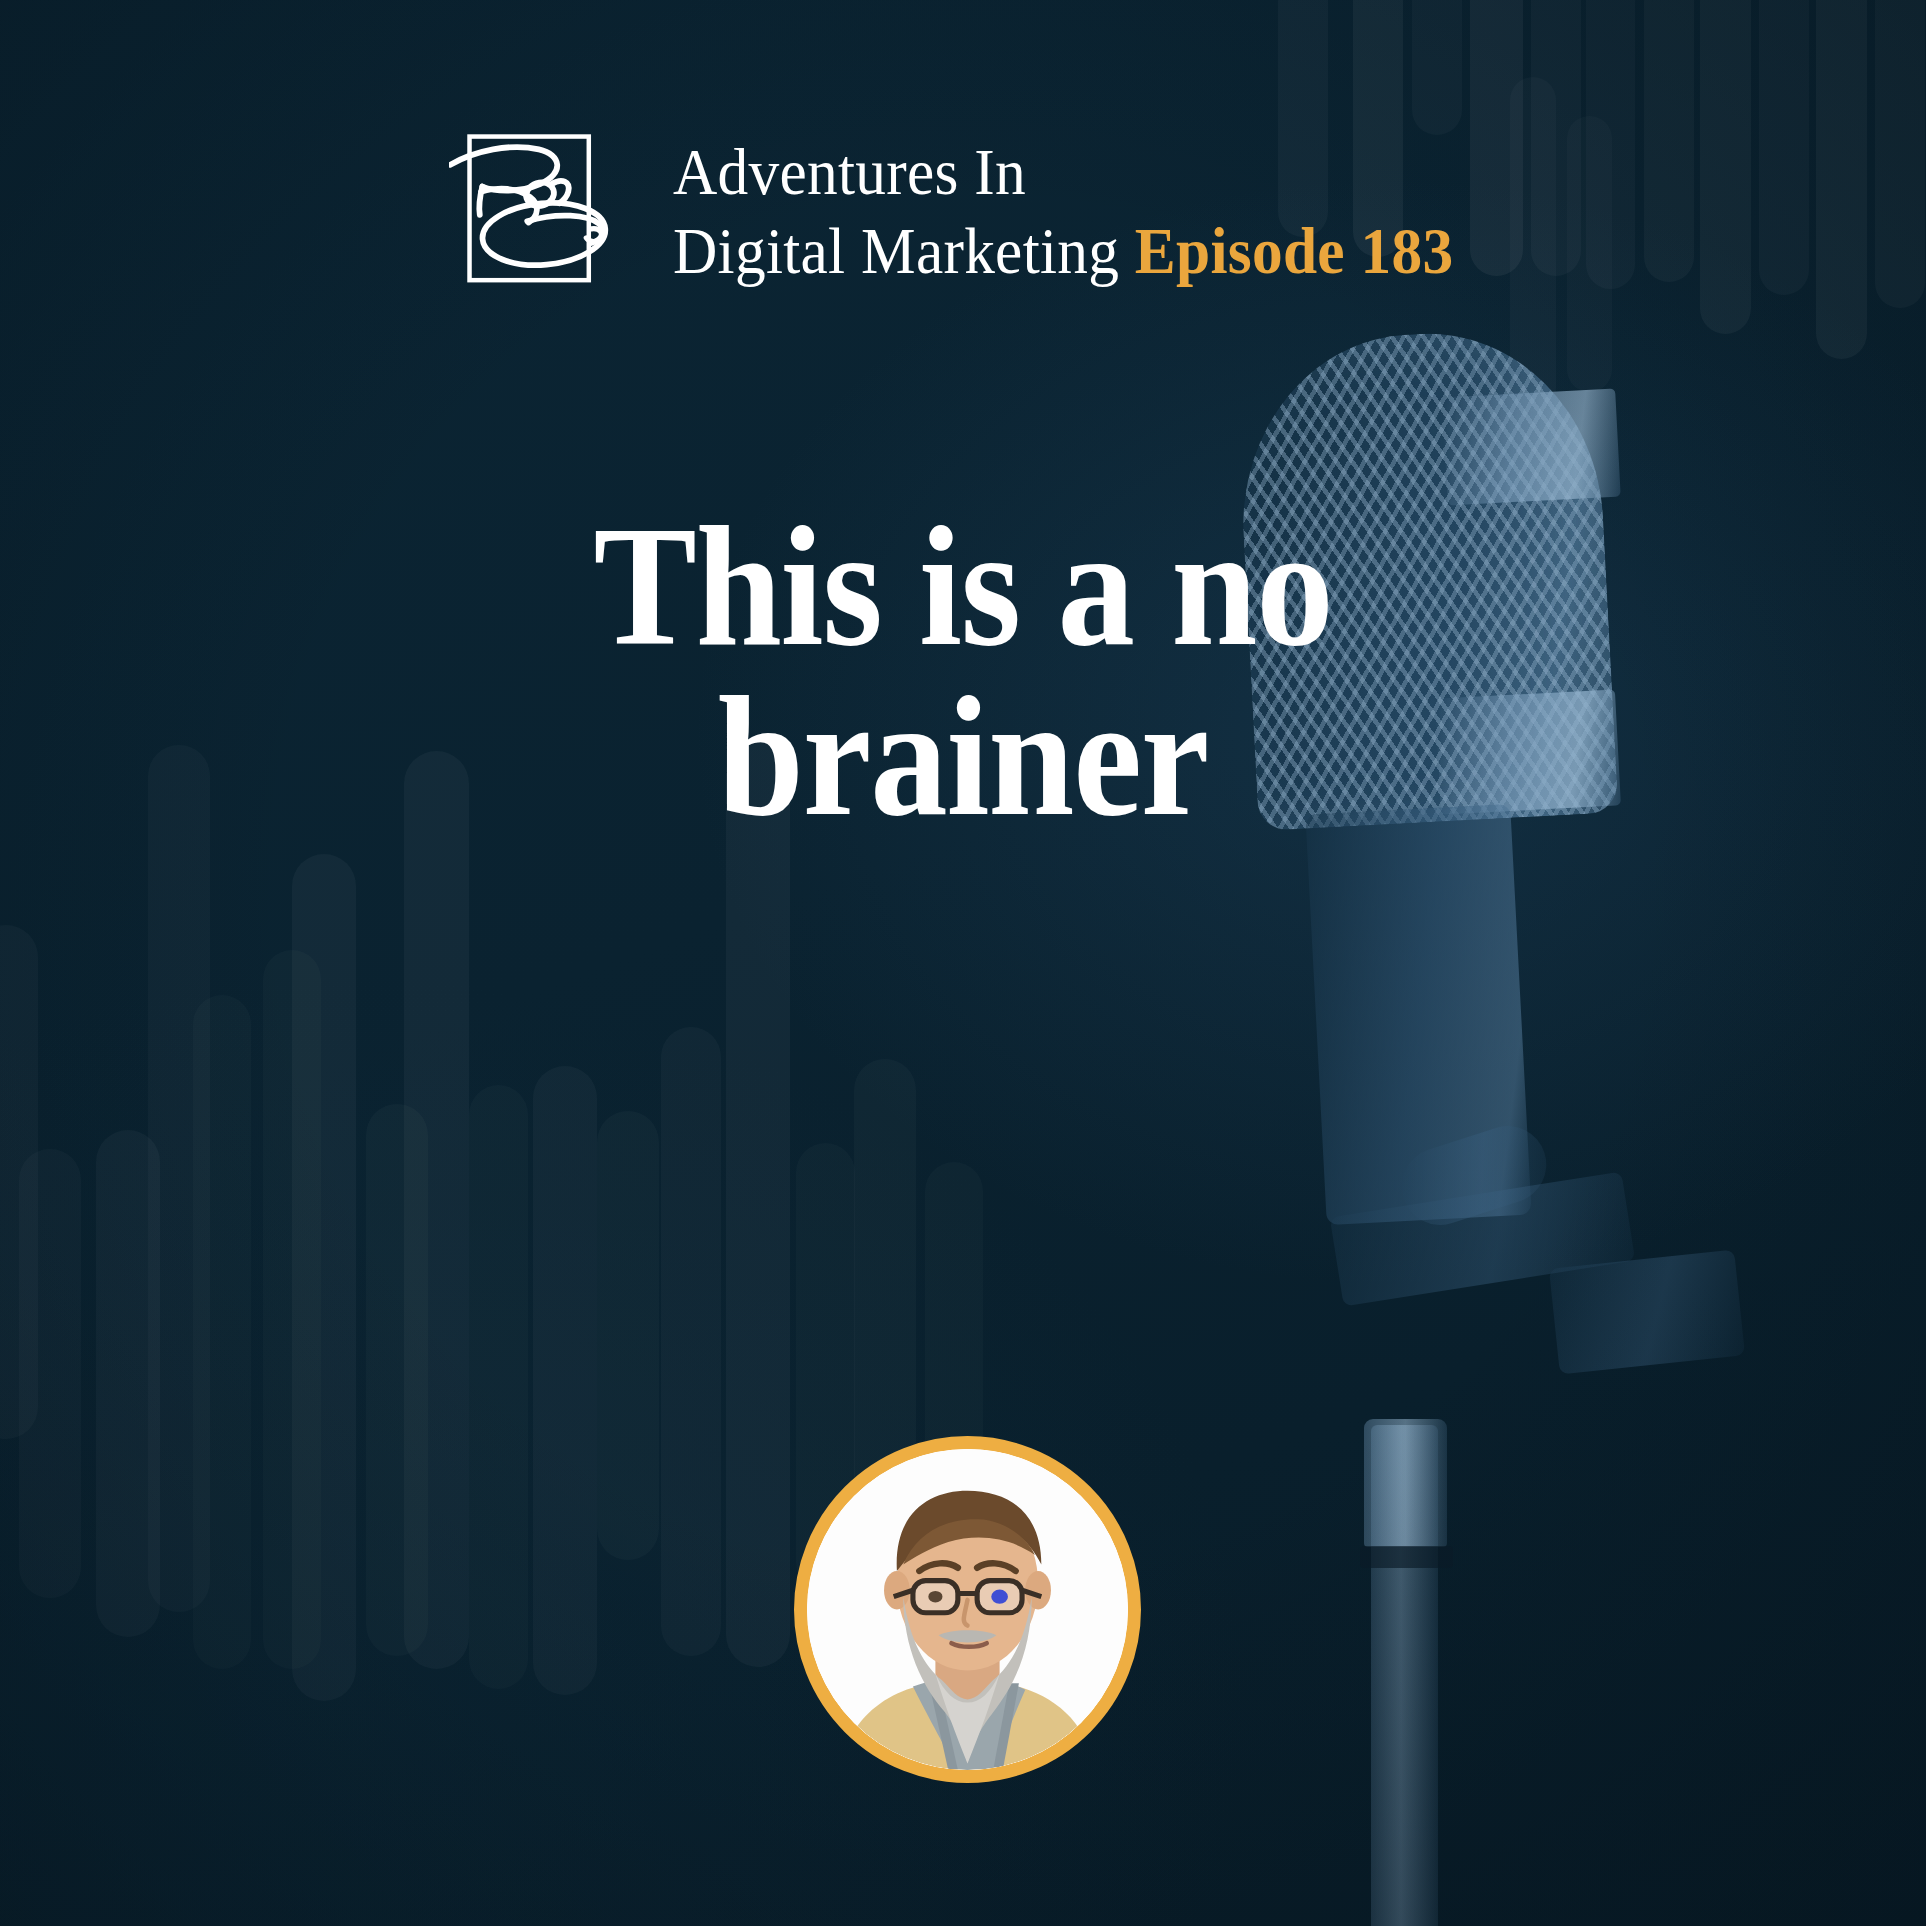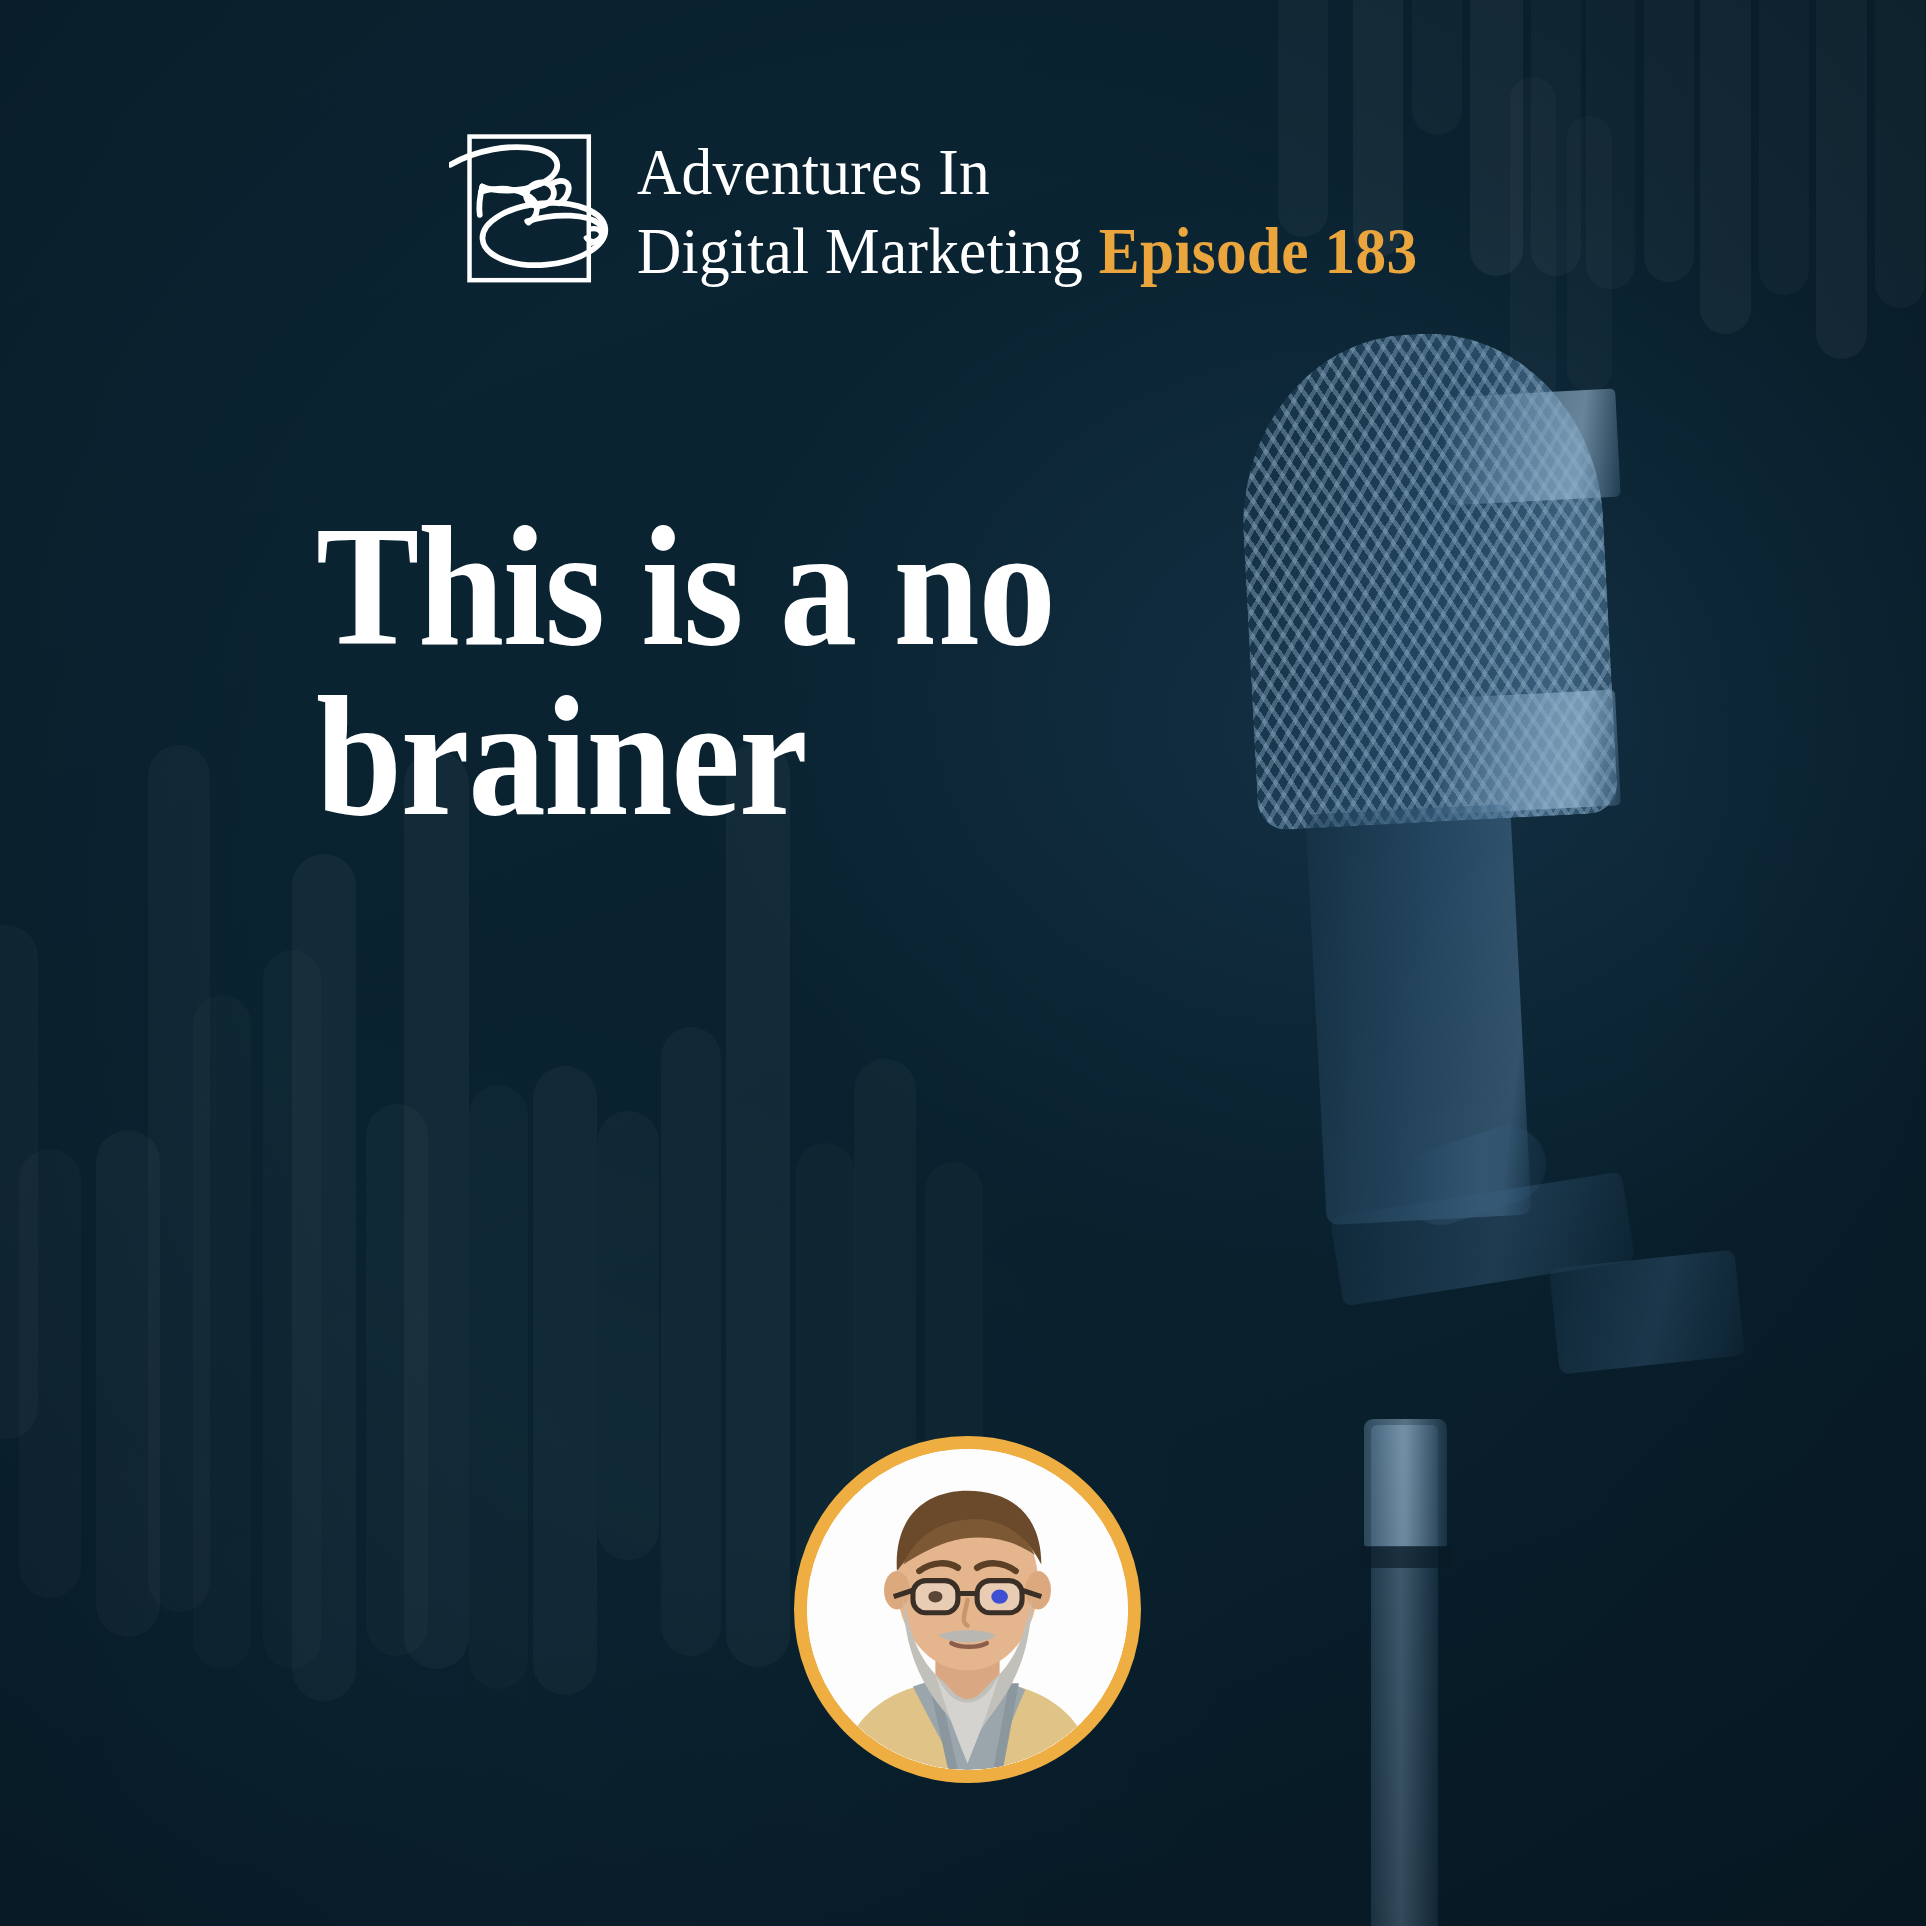--- a/index.html
+++ b/index.html
@@ -99,21 +99,21 @@
     background: radial-gradient(ellipse 1412px 1412px at 50% 46%, rgba(0,0,0,0) 48%, rgba(4,16,24,0.42) 100%);
     pointer-events: none;
   }
 
   
   .header {
     position: absolute;
     left: 449px; top: 125px;
     display: flex;
     align-items: center;
-    gap: 20px;
+    gap: 56px;
   }
   .logo-mark {
     width: 168px; height: 168px;
     position: relative;
     flex: none;
   }
   .logo-mark svg { display: block; width: 168px; height: 168px; }
 
   .header-text { padding-top: 3.9px; }
   .header-line {
@@ -130,20 +130,21 @@
     color: #eaa63d;
     font-weight: bold;
     margin-left: 16.7px;
   }
 
   
   .title-block {
     position: absolute;
     left: 244px; top: 501px;
     width: 1438px;
+    text-align: center;
   }
   .title-line {
     font-family: "Liberation Serif", serif;
     font-weight: bold;
     font-size: 172px;
     line-height: 0.99;
     color: #ffffff;
     letter-spacing: -1.3px;
     transform: scaleX(0.90);
     white-space: nowrap;

